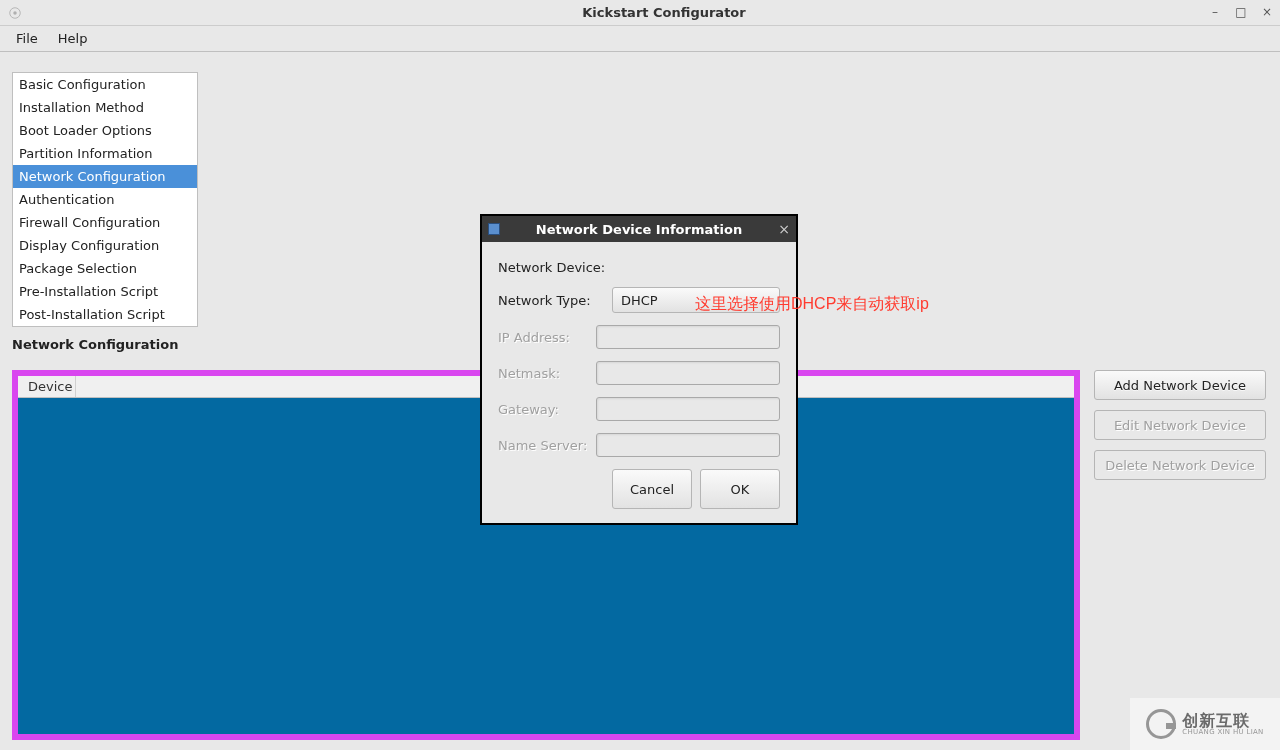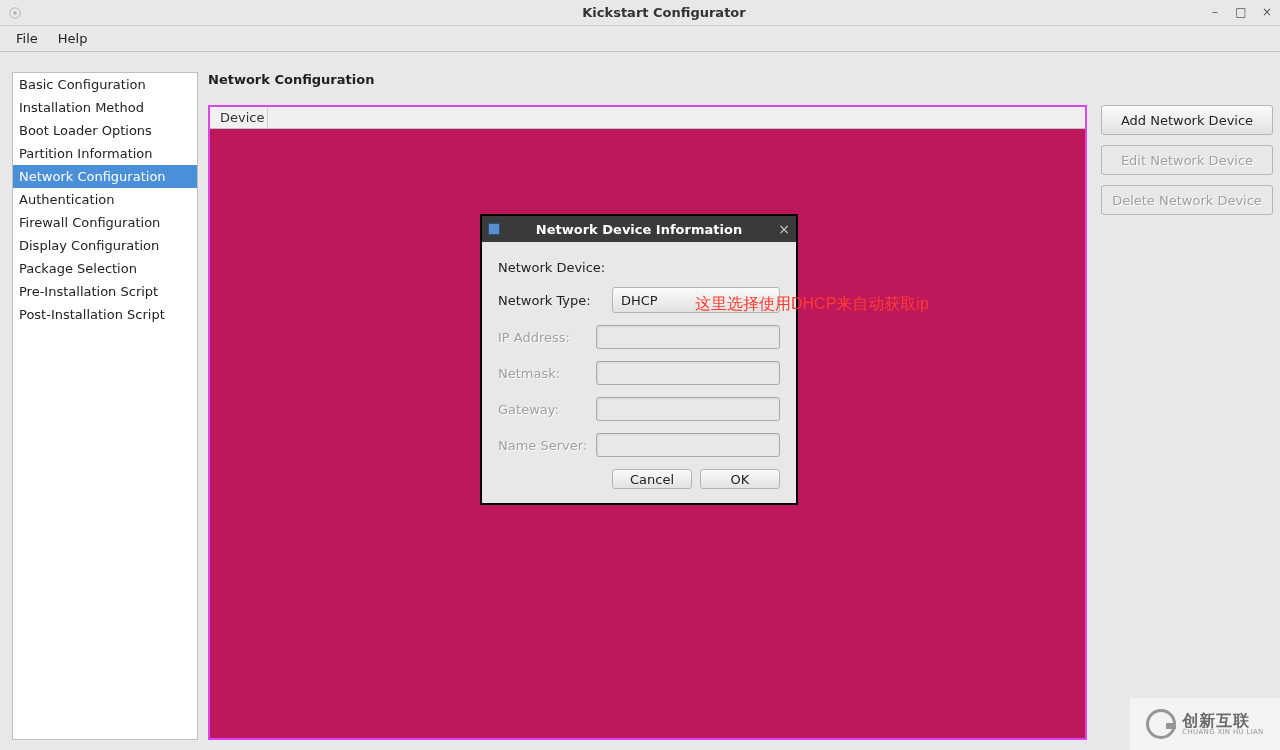--- a/index.html
+++ b/index.html
@@ -10,29 +10,29 @@
 .titlebar-icon { width: 14px; height: 14px; margin-left: 8px; opacity: 0.5; }
 .titlebar-title { position: absolute; left: 0; right: 0; text-align: center; font-weight: bold; color: #333; font-size: 13px; padding-left: 48px; }
 .win-controls { position: absolute; right: 4px; top: 3px; display: flex; gap: 8px; }
 .win-btn { width: 18px; height: 18px; display: flex; align-items: center; justify-content: center; color: #555; cursor: pointer; font-size: 12px; }
 
 
 .menubar { height: 26px; display: flex; align-items: center; padding-left: 6px; border-bottom: 1px solid #bfbfbf; background: #e8e8e8; }
 .menu-item { padding: 12px 10px; color: #222; cursor: pointer; }
 
 
-.main { display: flex; padding: 20px 7px 10px 12px; gap: 10px; height: calc(100% - 52px); }
+.main { display: flex; padding: 20px 14px 10px 12px; gap: 10px; height: calc(100% - 52px); flex-direction: column; }
 .sidebar { width: 186px; border: 1px solid #bfbfbf; background: #ffffff; }
 .sidebar-item { padding: 4px 6px; cursor: pointer; color: #222; line-height: 15px; }
 .sidebar-item.selected { background: #4a90d9; color: #ffffff; }
 
 .content { flex: 1; display: flex; flex-direction: column; }
 .content-title { font-weight: bold; color: #222; margin-bottom: 18px; font-size: 13px; }
 .content-row { display: flex; gap: 14px; flex: 1; }
-.table-wrap { flex: 1; border: 2px solid #d946ef; background: #be185d; display: flex; flex-direction: column; }
+.table-wrap { flex: 1; border: 6px solid #d946ef; background: #0369a1; display: flex; flex-direction: column; }
 .table-header { display: flex; background: #f0f0f0; border-bottom: 1px solid #bfbfbf; }
 .th { padding: 3px 10px; border-right: 1px solid #d0d0d0; color: #333; }
 .th.device { width: 58px; }
 .th.type { flex: 1; border-right: none; }
 
 .right-buttons { width: 172px; display: flex; flex-direction: column; gap: 10px; }
 .btn { height: 30px; border: 1px solid #b5b5b5; border-radius: 3px; background: linear-gradient(#fafafa,#e2e2e2); display: flex; align-items: center; justify-content: center; cursor: pointer; color: #222; text-shadow: 0 1px 0 rgba(255,255,255,0.7); }
 .btn.disabled { color: #a0a0a0; text-shadow: 1px 1px 0 #fff; cursor: default; background: #e8e8e8; }
 
 
@@ -44,21 +44,21 @@
 .dialog-close { position: absolute; right: 6px; color: #ccc; font-size: 14px; cursor: pointer; }
 .dialog-body { padding: 18px 16px 14px 16px; }
 .form-row { display: flex; align-items: center; margin-bottom: 12px; }
 .form-label { width: 114px; color: #222; }
 .form-label.disabled { color: #a0a0a0; text-shadow: 1px 1px 0 #fff; }
 .form-input { flex: 1; height: 24px; border: 1px solid #a9a9a9; border-radius: 3px; padding: 0 6px; background: #ffffff; box-shadow: inset 1px 1px 2px rgba(0,0,0,0.08); }
 .form-input.focused { border-color: #4a90d9; box-shadow: 0 0 0 1px #4a90d9; }
 .form-input.disabled { background: #e8e8e8; color: #a0a0a0; }
 .form-select { flex: 1; height: 26px; border: 1px solid #b5b5b5; border-radius: 3px; background: linear-gradient(#fafafa,#e2e2e2); display: flex; align-items: center; padding: 0 8px; cursor: pointer; color: #222; position: relative; }
 .dialog-buttons { display: flex; justify-content: flex-end; gap: 8px; margin-left: 114px; margin-top: 6px; }
-.dlg-btn { width: 82px; height: 20px; border: 1px solid #b5b5b5; border-radius: 3px; background: linear-gradient(#fafafa,#e2e2e2); display: flex; align-items: center; justify-content: center; cursor: pointer; color: #222; }
+.dlg-btn { width: 82px; height: 40px; border: 1px solid #b5b5b5; border-radius: 3px; background: linear-gradient(#fafafa,#e2e2e2); display: flex; align-items: center; justify-content: center; cursor: pointer; color: #222; }
 
 
 .annotation { position: absolute; left: 695px; top: 294px; color: #ff3b2f; font-size: 16px; font-family: "Microsoft YaHei","PingFang SC",sans-serif; }
 
 
 .watermark { position: absolute; right: 0; bottom: 0; width: 150px; height: 52px; background: #f5f5f5; display: flex; align-items: center; justify-content: center; gap: 6px; opacity: 0.85; }
 .wm-logo { width: 30px; height: 30px; border: 3px solid #888; border-radius: 50%; position: relative; }
 .wm-logo::before { content: ""; position: absolute; right: -3px; top: 11px; width: 10px; height: 6px; background: #888; }
 .wm-text { display: flex; flex-direction: column; line-height: 1; }
 .wm-text-cn { font-size: 16px; font-weight: bold; color: #555; font-family: "Microsoft YaHei","PingFang SC",sans-serif; letter-spacing: 1px; }

